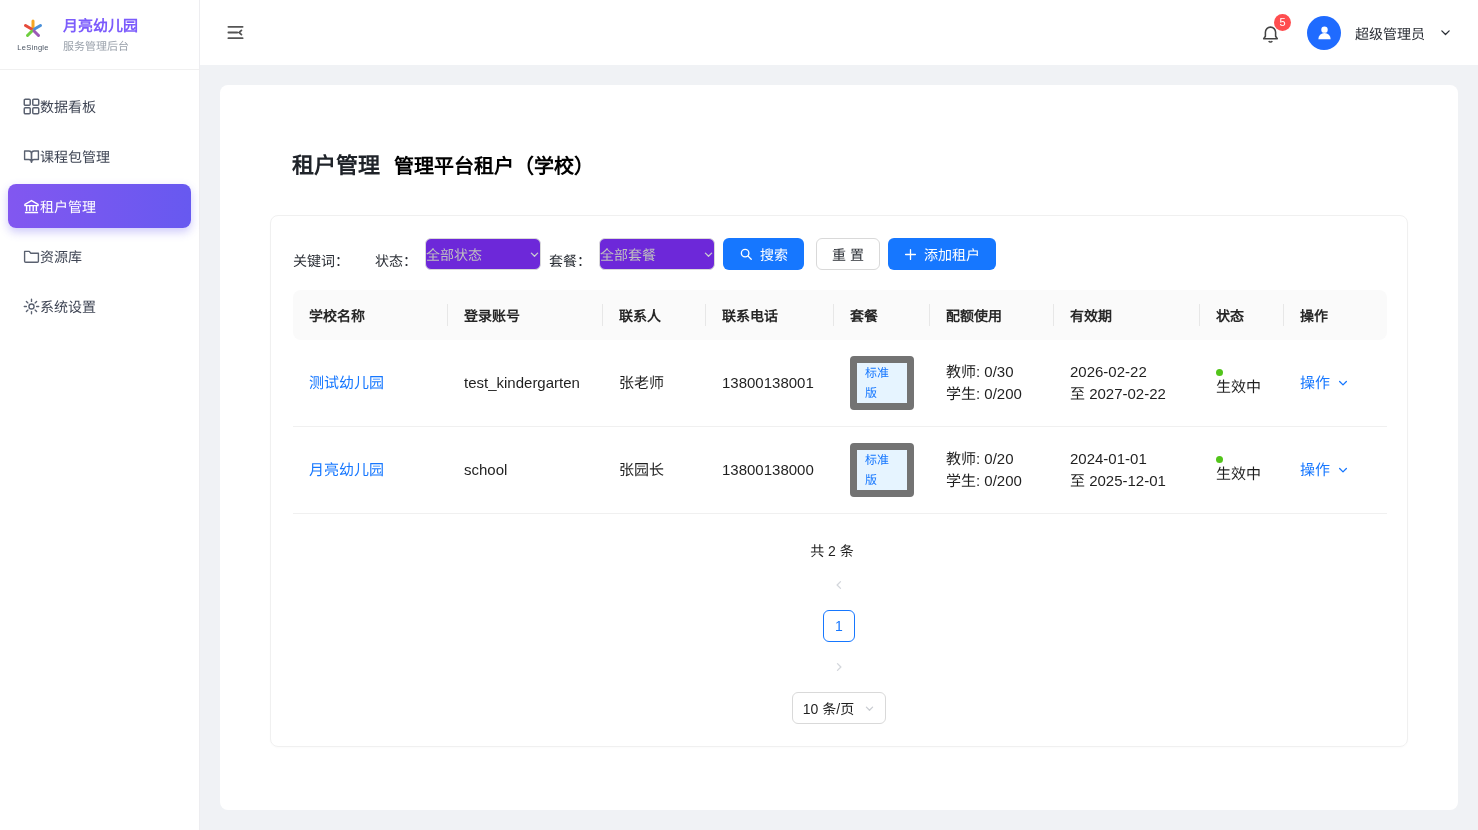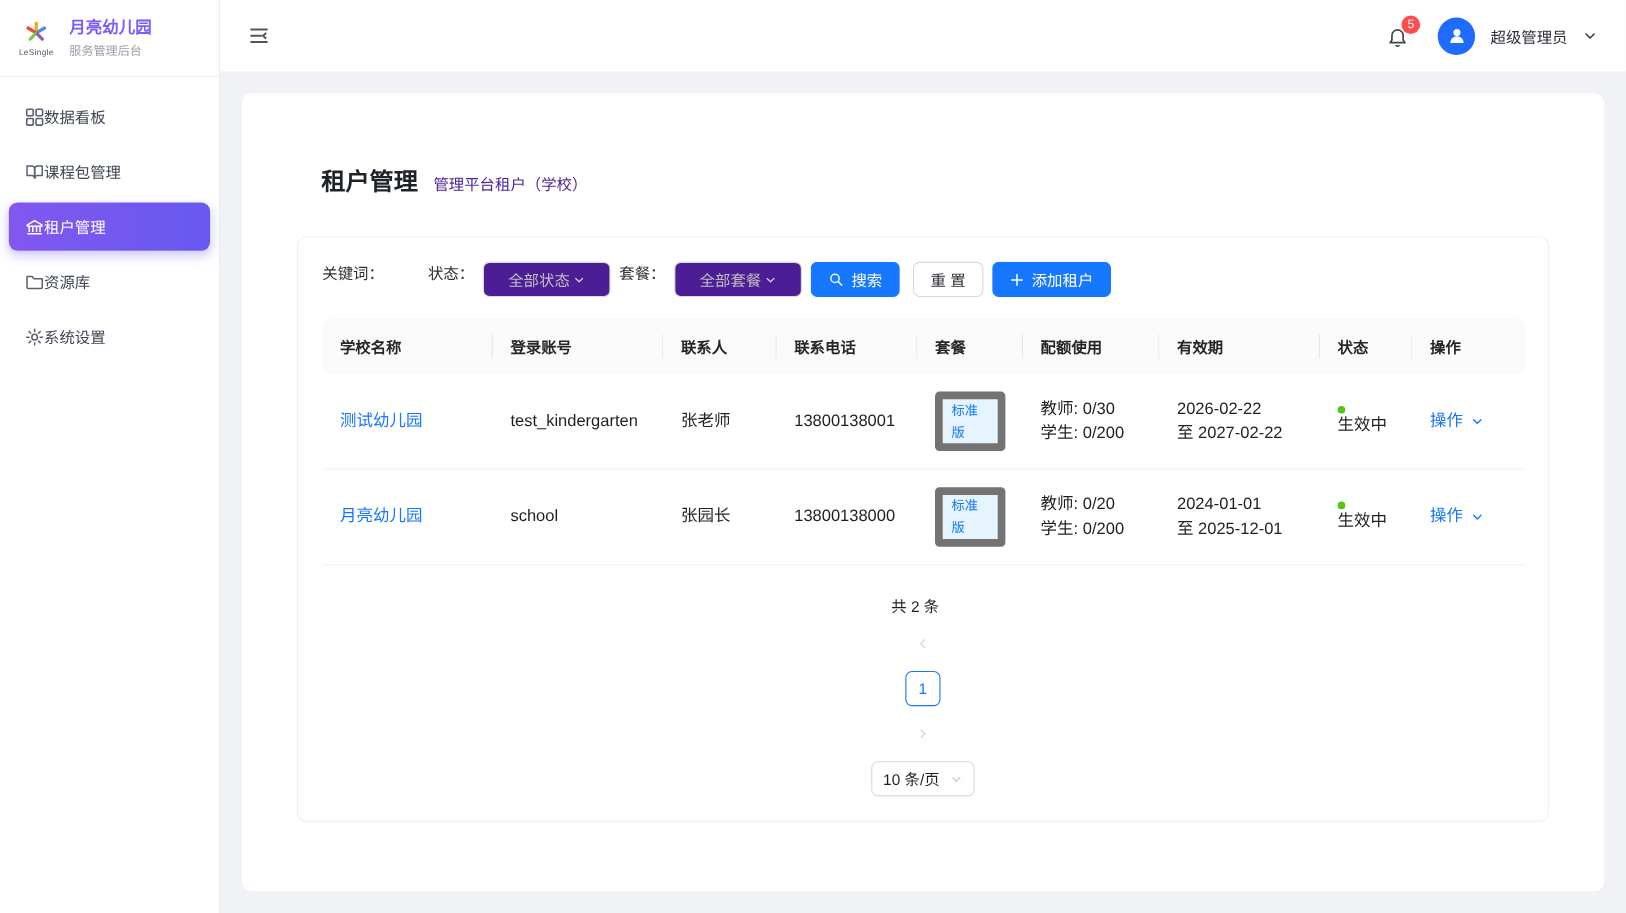--- a/index.html
+++ b/index.html
@@ -40,37 +40,37 @@
   .avatar { width:34px; height:34px; border-radius:50%; background:#1f6bff; display:flex;
     align-items:center; justify-content:center; cursor:pointer; }
   .username { font-size:14px; color:#2b2f36; cursor:pointer; }
   .user-caret { color:#2b2f36; display:flex; cursor:pointer; }
 
   
   .content { flex:1; background:#f0f2f5; padding:20px; min-height:0; }
   .card { background:#fff; border-radius:8px; height:100%; padding:62px 50px 40px; }
   .page-head { display:flex; align-items:baseline; gap:14px; margin:0 22px 36px; }
   .page-title { font-size:22px; font-weight:700; color:#1f2329; }
-  .page-subtitle { font-size:14px; color:#4c1d95; }
+  .page-subtitle { font-size:20px; color:#000000;font-weight:bold; }
 
   .panel { border:1px solid #f0f0f0; border-radius:8px; padding:22px;
     box-shadow:0 1px 2px rgba(0,0,0,.02); }
 
   
-  .filters { display:flex; align-items:flex-start; }
+  .filters { display:flex; align-items:flex-end; }
   .f-label { font-size:14px; color:#2b2f36; margin-right:8px; white-space:nowrap; }
   .f-input { width:185px; height:32px; border:1px solid #d9d9d9; border-radius:6px;
     padding:0 11px; font-size:14px; color:rgba(0,0,0,.88); outline:none;
     font-family:inherit; }
   .f-input::placeholder { color:#bfbfbf; }
   .f-select { width:116px; height:32px; border:1px solid #d9d9d9; border-radius:6px;
-    padding:0 22px; display:flex; align-items:center; justify-content:space-between;
-    font-size:14px; color:#bfbfbf; cursor:pointer; background:#4c1d95; }
+    padding:0 0; display:flex; align-items:center; justify-content:space-between;
+    font-size:14px; color:#bfbfbf; cursor:pointer; background:#6d28d9; }
   .f-select .sel-caret { color:#c9ccd1; display:flex; }
-  .gap-lg { margin-left:32px; } .gap-md { margin-left:8px; } .gap-sm { margin-left:12px; }
+  .gap-lg { margin-left:18px; } .gap-md { margin-left:8px; } .gap-sm { margin-left:12px; }
   .btn { height:32px; border-radius:6px; font-size:14px; display:inline-flex;
     align-items:center; justify-content:center; gap:7px; padding:0 15px; cursor:pointer;
     border:1px solid transparent; font-family:inherit; }
   .btn-primary { background:#1677ff; color:#fff; }
   .btn-default { background:#fff; color:#2b2f36; border-color:#d9d9d9; }
 
   
   table.tenants { width:100%; border-collapse:collapse; table-layout:fixed; margin-top:20px; }
   .tenants th { background:#fafafa; font-size:14px; font-weight:700; text-align:left;
     color:rgba(0,0,0,.85); padding:15px 16px; position:relative; }

